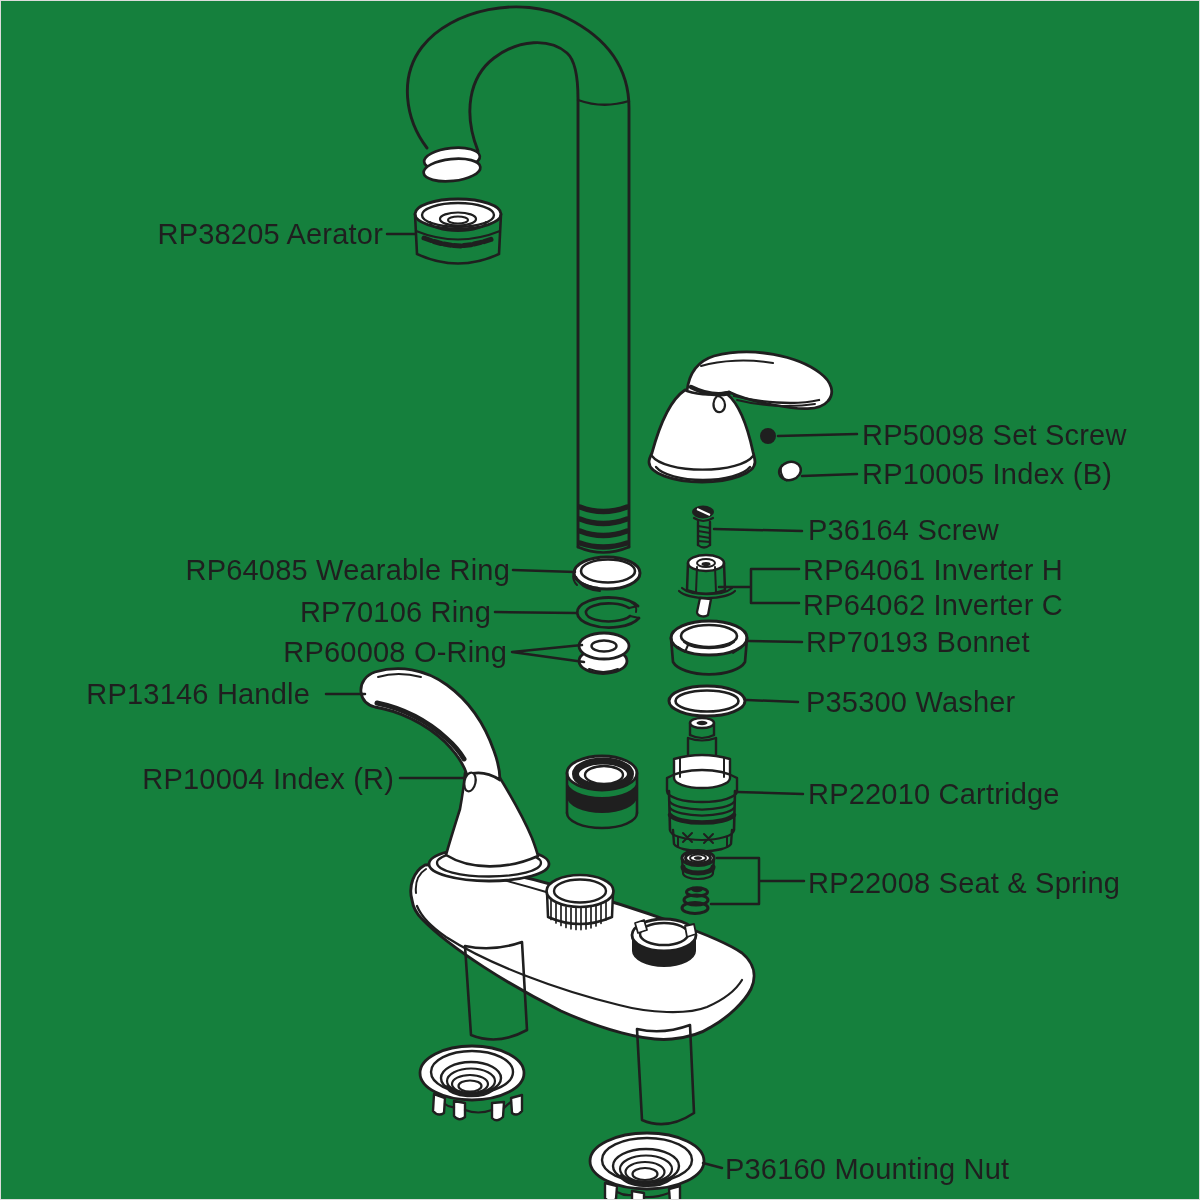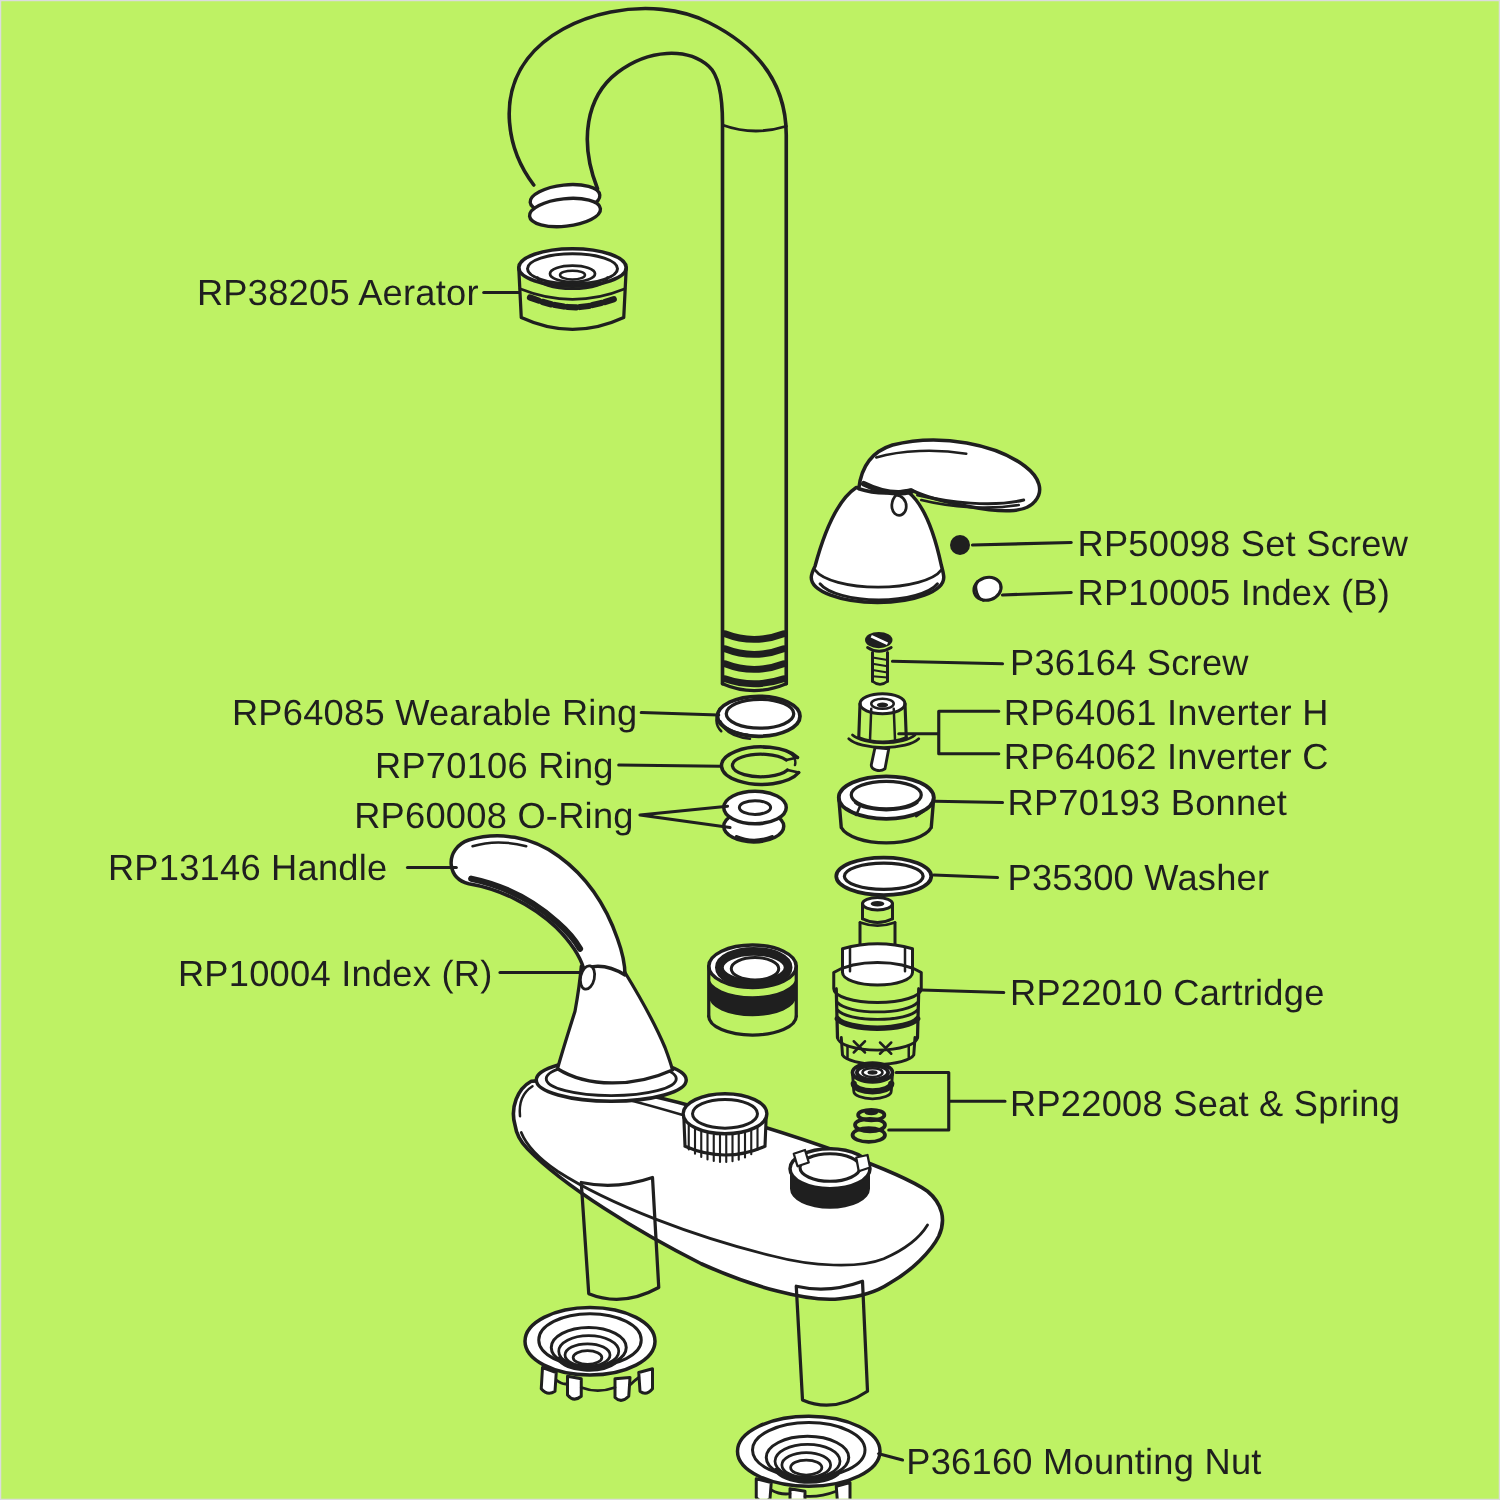--- a/index.html
+++ b/index.html
@@ -1,18 +1,18 @@
 <!DOCTYPE html>
 <html><head>
 <meta charset="utf-8">
 <style>
   html,body{margin:0;padding:0;background:#ffffff;}
   .page{
     position:relative;width:1198px;height:1198px;margin:0 auto;
-    background:#bef264;border:1px solid #dcdcdc;overflow:hidden;
+    background:#15803d;border:1px solid #dcdcdc;overflow:hidden;
     font-family:"Liberation Sans", sans-serif;
   }
   svg.diagram{display:block;width:1198px;height:1198px;}
   svg.diagram text{
     font-family:"Liberation Sans", sans-serif;
     font-size:29px;fill:#1f1f1f;letter-spacing:0.2px;
   }
   .ln{stroke:#1f1f1f;fill:none;stroke-linecap:round;stroke-linejoin:round;}
   .fw{fill:#ffffff;}
   .fd{fill:#1f1f1f;}

